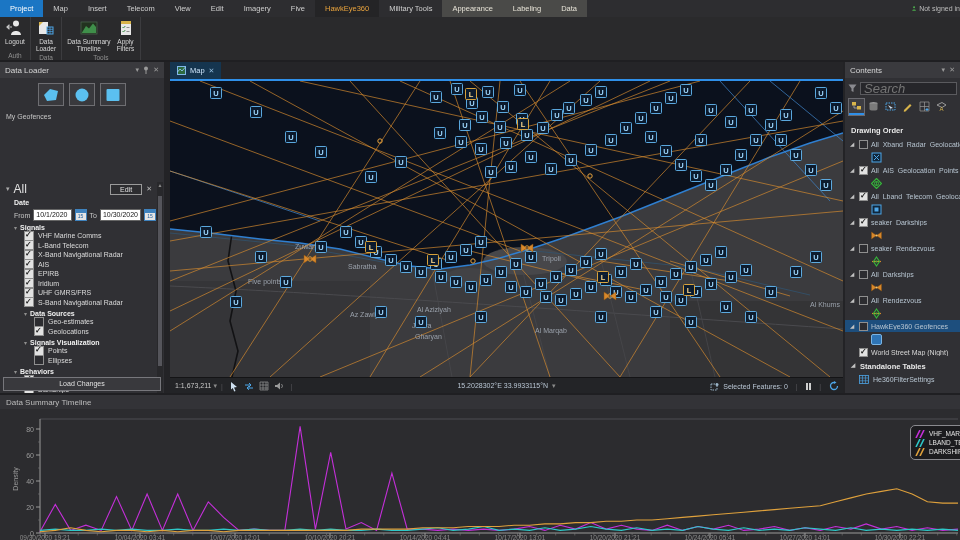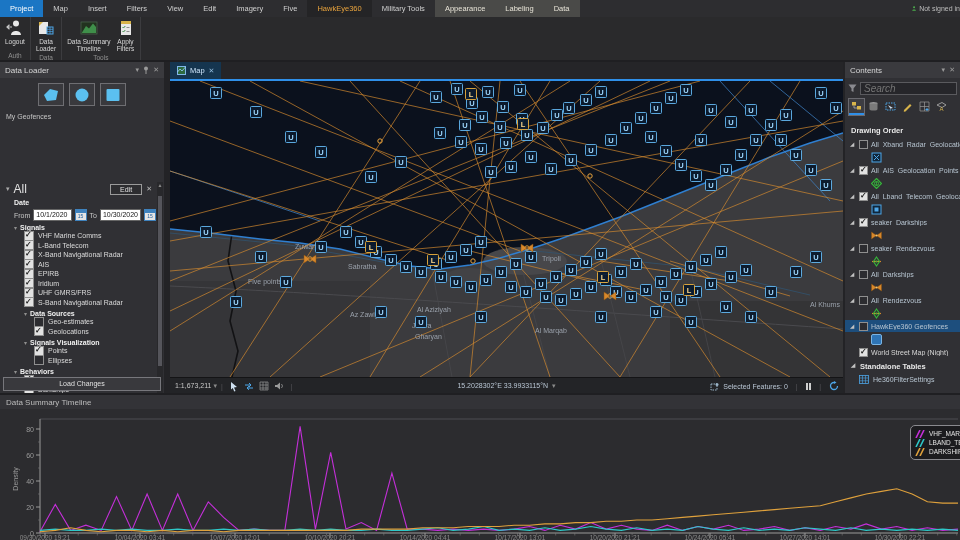--- a/index.html
+++ b/index.html
@@ -72,21 +72,21 @@
   #mapstatus{height:16px;background:#232427;border-top:1px solid #141416;display:flex;align-items:center;padding:0 5px;position:relative;font-size:7px;color:#c8c8c8;}
   .st-div{color:#55555a;margin:0 4px;}
   #coords{position:absolute;left:50%;transform:translateX(-50%);display:flex;gap:4px;color:#b9c6d4;}
   #st-right{position:absolute;right:4px;display:flex;align-items:center;gap:4px;color:#b9c6d4;}
   .pause{display:inline-flex;gap:1.5px;}
   .pause i{width:2px;height:7px;background:#cfcfcf;}
 
   
   #contents{left:845px;width:115px;}
   #searchrow{display:flex;align-items:center;gap:3px;margin:4px 3px 0 3px;}
-  #search{flex:1;background:#26262a;border:1px solid #5a5a5e;color:#cfcfcf;font-size:10px;font-style:italic;height:11px;padding:0 3px;outline:none;width:80px;}
+  #search{flex:1;background:#26262a;border:1px solid #5a5a5e;color:#cfcfcf;font-size:13px;font-style:italic;height:11px;padding:0 3px;outline:none;width:80px;}
   #ctoolbar{display:flex;gap:2px;margin:4px 3px 0 4px;}
   .ct-ic{width:15px;height:14px;display:flex;align-items:center;justify-content:center;}
   .ct-ic.sel{background:#3d3d42;outline:1px solid #6a6a70;border-bottom:2px solid #2f8fe8;}
   #draworder{font-size:7.5px;font-weight:bold;color:#e8e8e8;margin:11px 0 0 6px;}
   #layers{margin-top:3px;position:relative;}
   .lrow{display:flex;align-items:center;gap:3px;height:12px;padding-left:5px;position:relative;}
   .lrow.sel{background:#1d4e7d;}
   .exp{color:#c2c2c2;font-size:5.5px;width:6px;}
   .lname{font-size:7px;color:#b7c5d1;white-space:nowrap;overflow:hidden;flex:1;}
   .lname.wsm{color:#d6d6d6;}
@@ -105,21 +105,21 @@
 </style>
 </head>
 <body>
 
 <div id="app">
 
   <div id="menubar">
     <div class="mtab active">Project</div>
       <div class="mtab">Map</div>
       <div class="mtab">Insert</div>
-      <div class="mtab">Filters</div>
+      <div class="mtab">Telecom</div>
       <div class="mtab">View</div>
       <div class="mtab">Edit</div>
       <div class="mtab">Imagery</div>
       <div class="mtab">Five</div>
       <div class="mtab brand">HawkEye360</div>
       <div class="mtab">Military Tools</div>
       <div class="mtab ctx">Appearance</div>
       <div class="mtab ctx">Labeling</div>
       <div class="mtab ctx">Data</div>
       <div id="signin">

